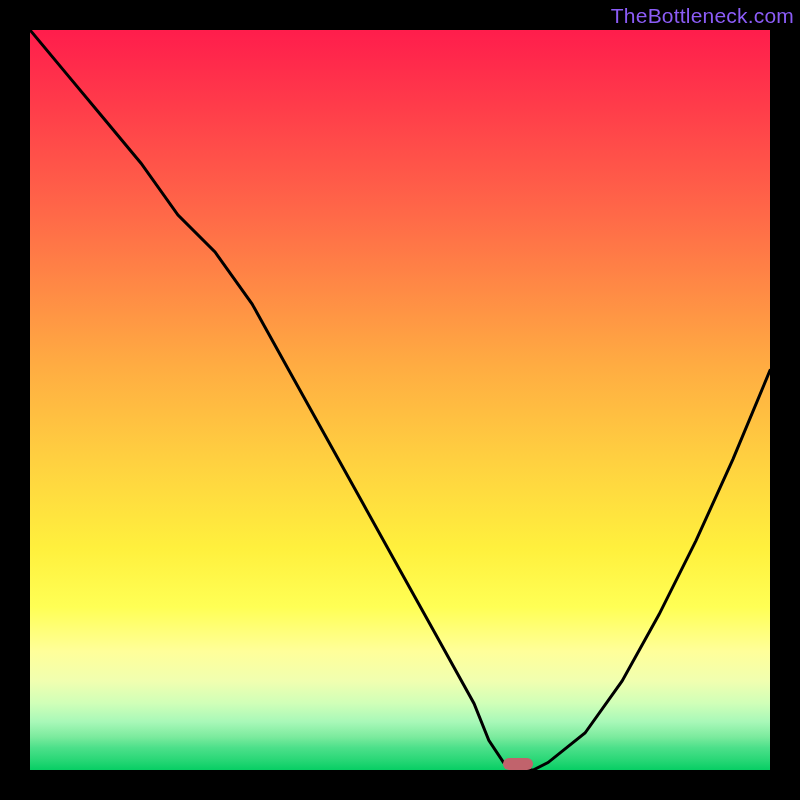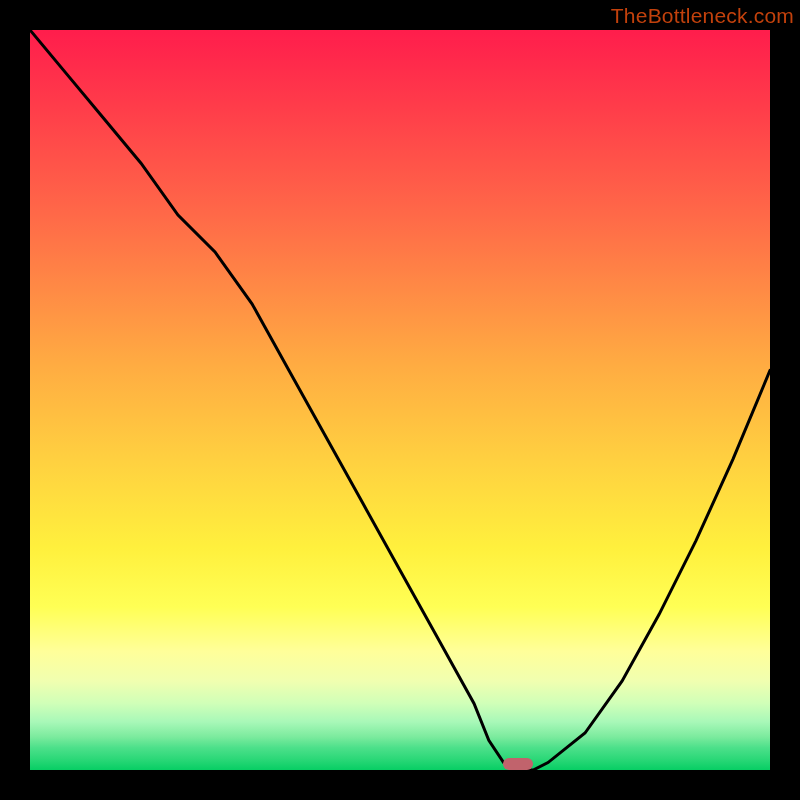--- a/index.html
+++ b/index.html
@@ -65,21 +65,21 @@
     width: 30px;
     height: 12px;
     border-radius: 6px;
     background: #c1636c;
     transform: translate(-50%, -50%);
   }
   .watermark {
     position: absolute;
     top: 4px;
     right: 6px;
-    color: #c2410c;
+    color: #8b5cf6;
     font-size: 21px;
     font-weight: 500;
     letter-spacing: 0.2px;
     margin-left: 48px;
   }
 </style>
 </head>
 <body>
 
 <div class="frame">

